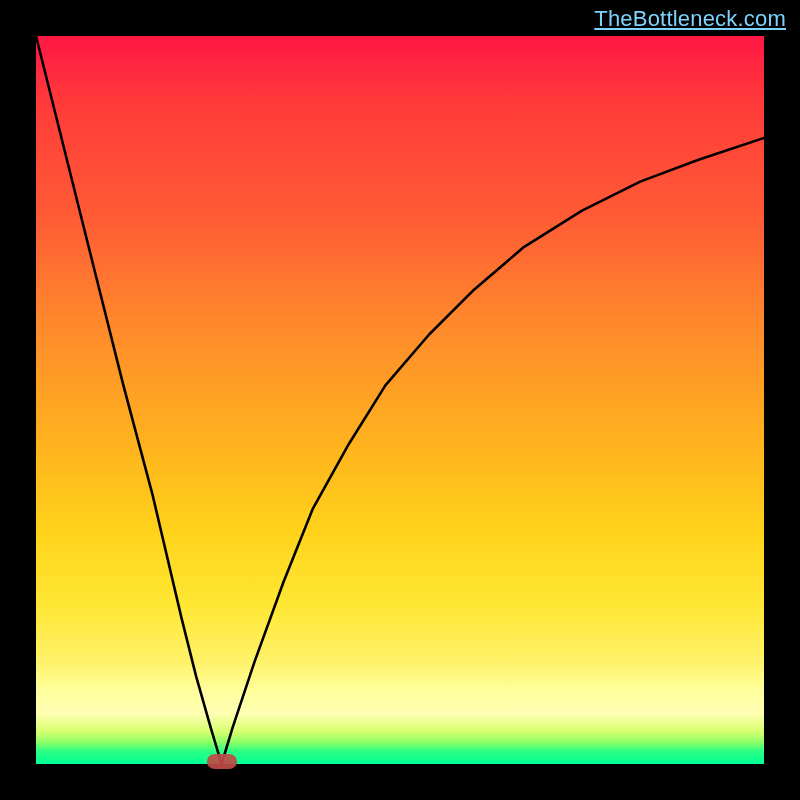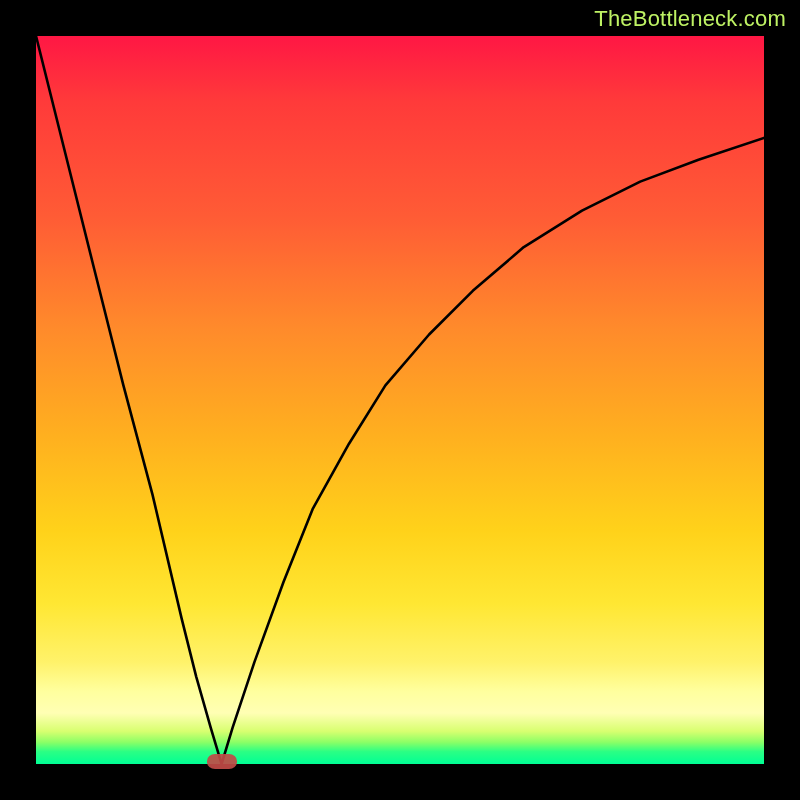--- a/index.html
+++ b/index.html
@@ -41,24 +41,25 @@
       #d8ff70 95.5%,
       #8cff66 97%,
       #2bff84 98.3%,
       #00ff95 100%
     );
   }
   .watermark {
     position: absolute;
     top: 6px;
     right: 14px;
-    color: #bef264;
+    color: #7dd3fc;
     font-size: 22px;
     letter-spacing: 0.2px;
     user-select: none;
+    text-decoration: underline;
   }
   svg.curve {
     position: absolute;
     left: 0;
     top: 0;
   }
   .minpt {
     position: absolute;
     width: 30px;
     height: 15px;

